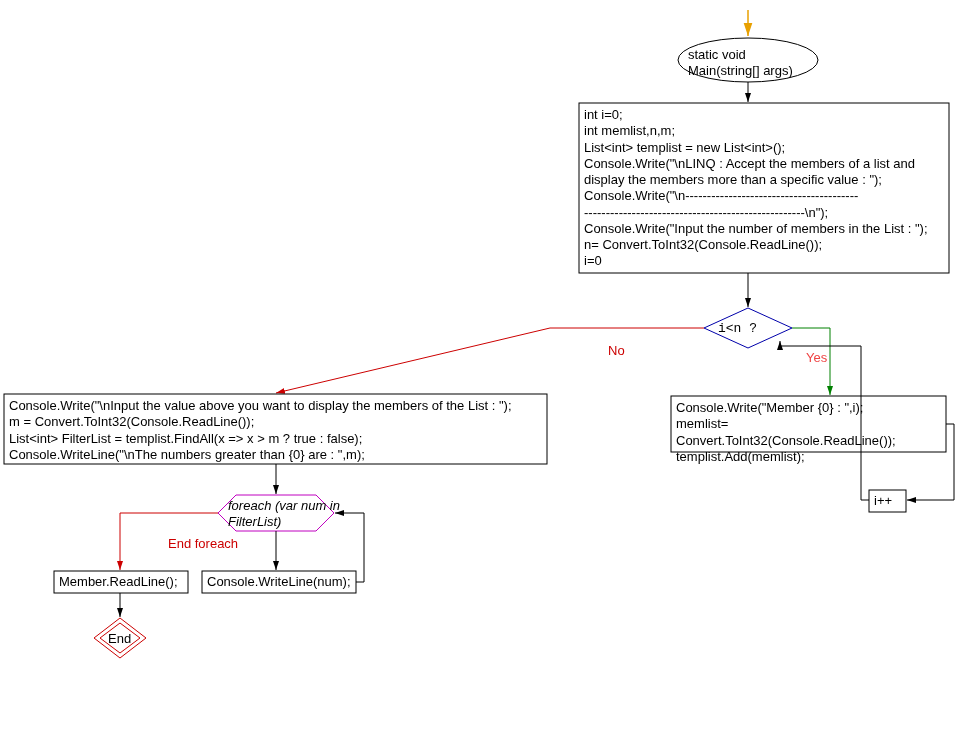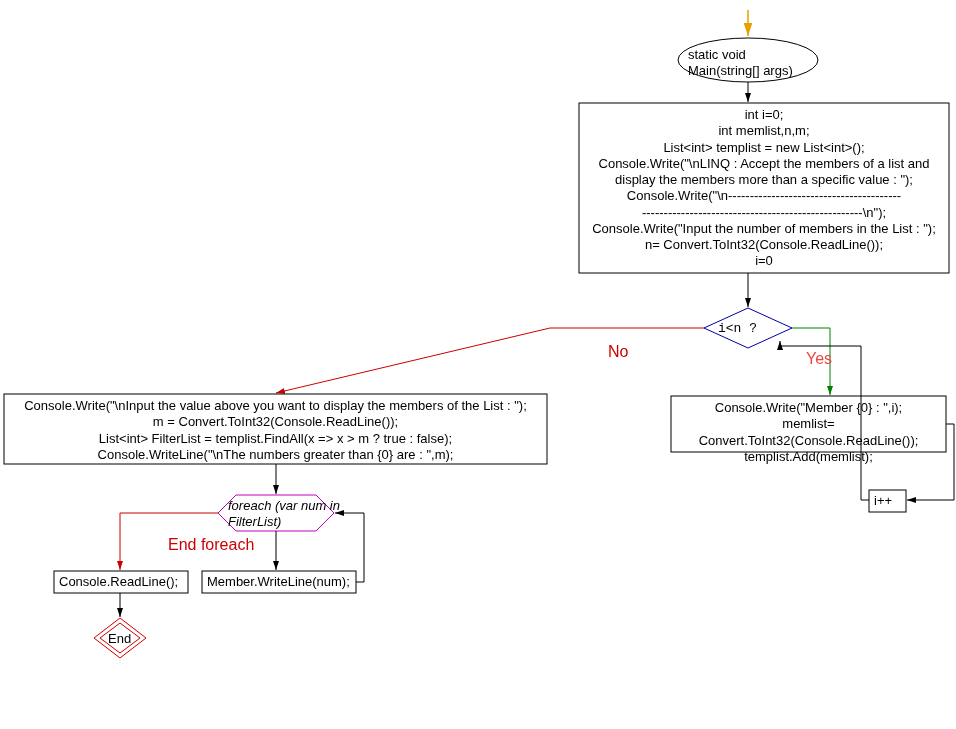--- a/index.html
+++ b/index.html
@@ -15,30 +15,29 @@
     overflow: hidden;
   }
   svg {
     position: absolute;
     top: 0;
     left: 0;
   }
   .node {
     position: absolute;
     box-sizing: border-box;
-    text-align: center;
   }
   .terminator-text, .diamond-text, .hexagon-text {
     position: absolute;
     text-align: left;
     line-height: 1.2;
   }
   .edge-label {
     position: absolute;
-    font-size: 16px;
+    font-size: 13px;
   }
   .label-yes { color: #ef4444; }
   .label-no { color: #cc0000; }
   .label-endforeach { color: #cc0000; }
 </style>
 </head>
 <body>
 
 <svg width="956" height="729">
   <defs>
@@ -131,17 +130,17 @@
 <div class="node" style="left:9px; top:398px; width:533px; white-space:pre-wrap; line-height:1.25;">Console.Write("\nInput the value above you want to display the members of the List : ");
 m = Convert.ToInt32(Console.ReadLine());
 List&lt;int&gt; FilterList = templist.FindAll(x =&gt; x &gt; m ? true : false);
 Console.WriteLine("\nThe numbers greater than {0} are : ",m);</div>
 
 <div class="hexagon-text" style="left:228px; top:498px; width:112px;font-style:italic;">foreach (var num
 in FilterList)</div>
 
 <div class="edge-label label-endforeach" style="left:168px; top:536px;text-align:right;">End foreach</div>
 
-<div class="node" style="left:207px; top:574px;">Member.WriteLine(num);</div>
+<div class="node" style="left:207px; top:574px;">Console.WriteLine(num);</div>
 
-<div class="node" style="left:59px; top:574px;">Console.ReadLine();</div>
+<div class="node" style="left:59px; top:574px;">Member.ReadLine();</div>
 
 <div class="diamond-text" style="left:108px; top:631px; width:24px;">End</div>
 
 </body></html>

